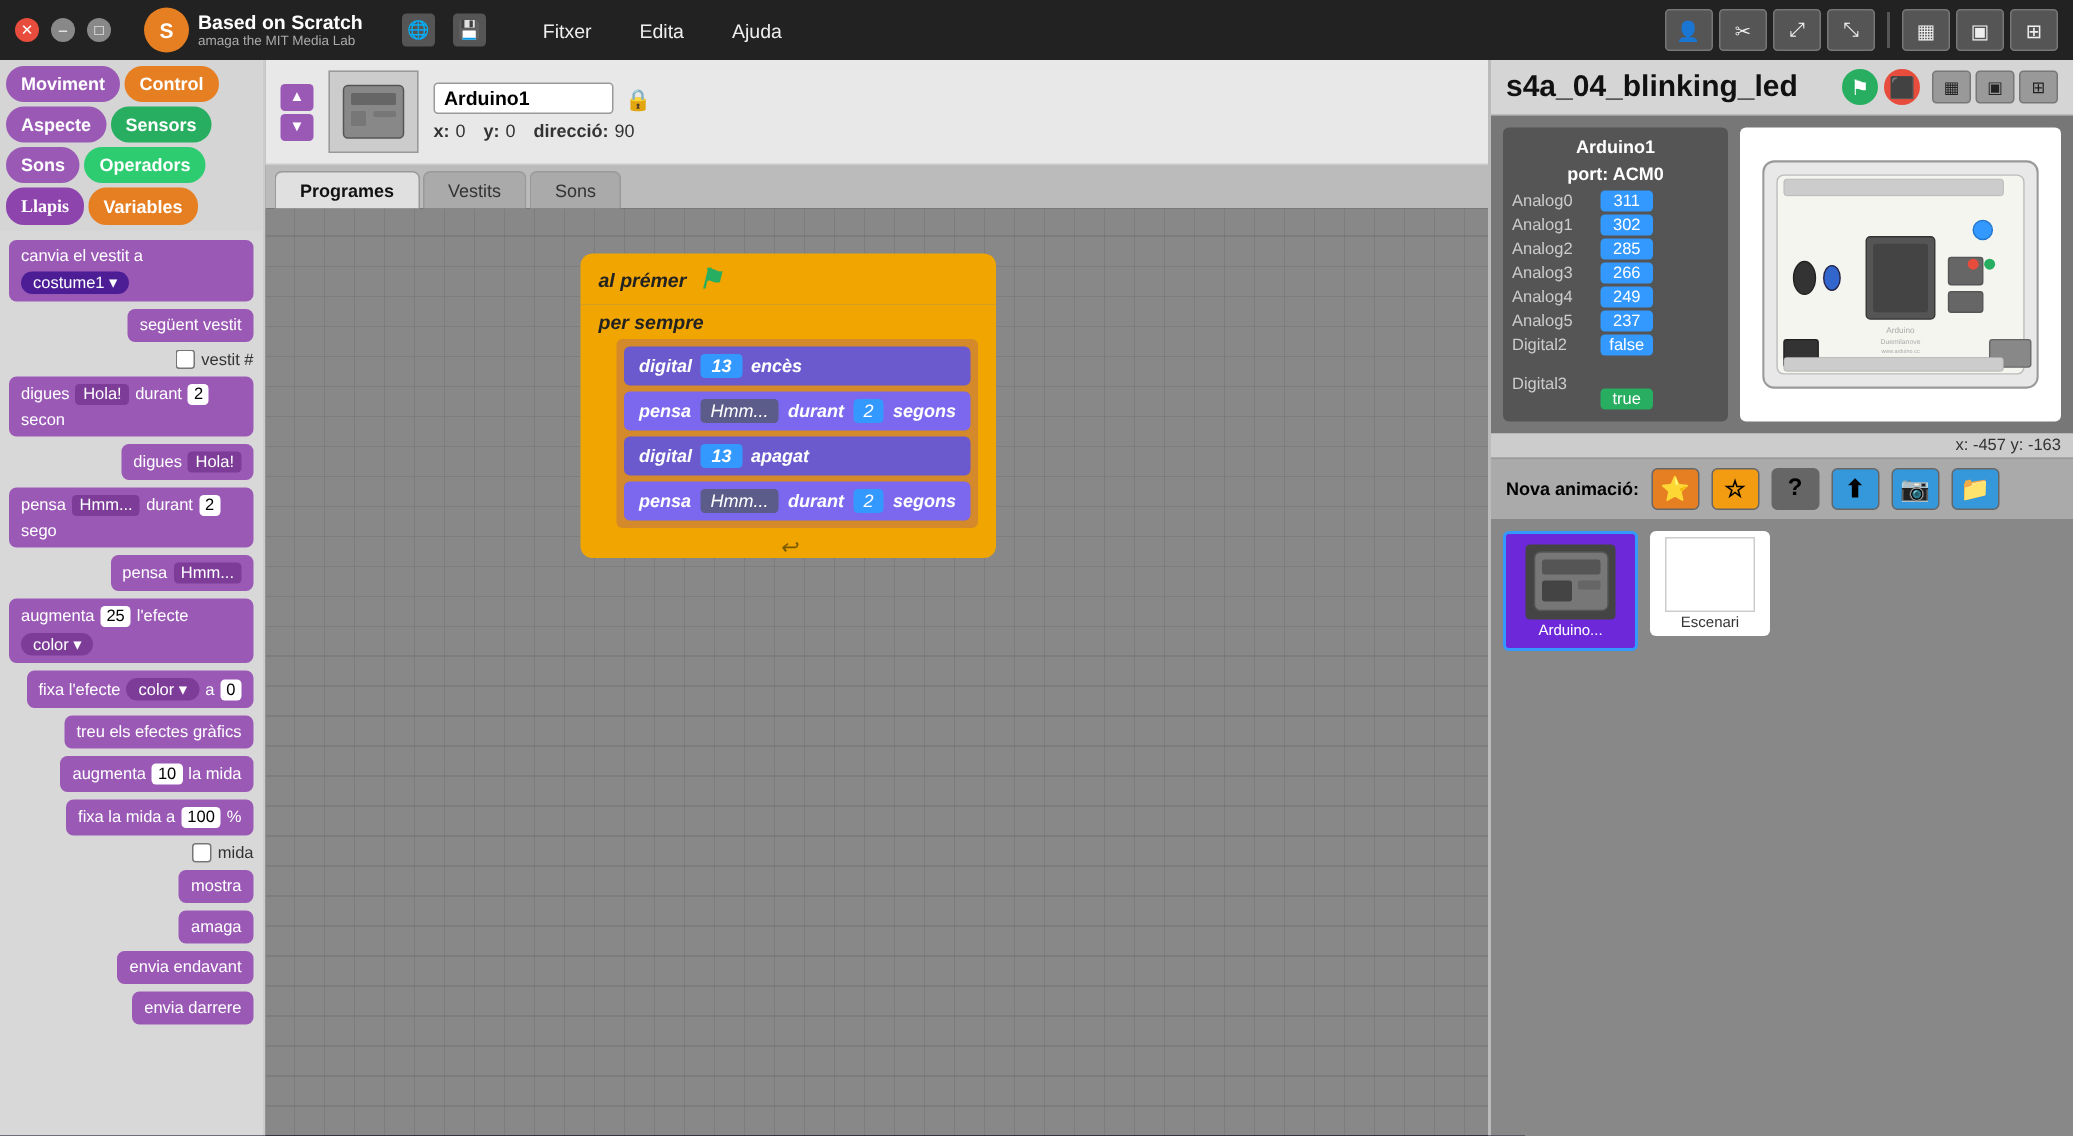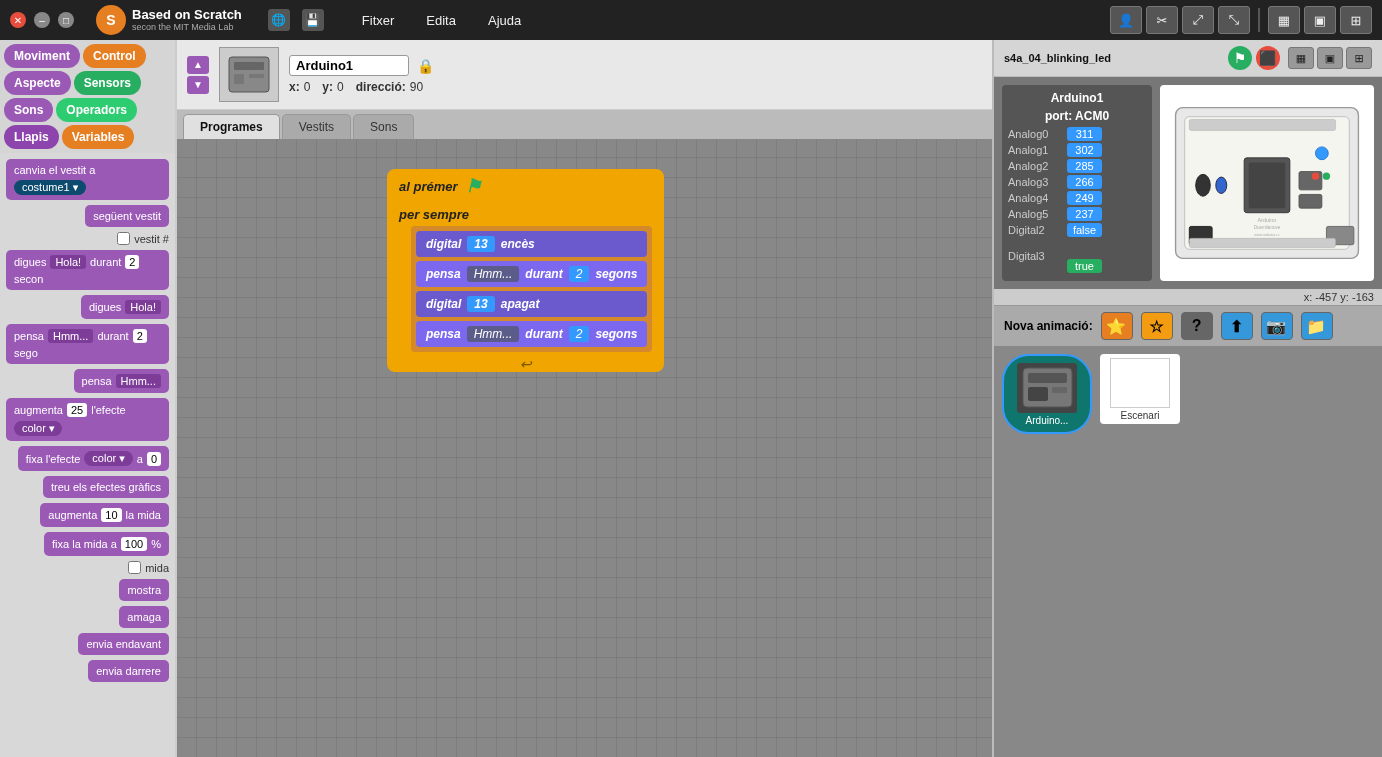--- a/index.html
+++ b/index.html
@@ -31,21 +31,21 @@
     
     #left-panel { width: 177px; background: #e0e0e0; display: flex; flex-direction: column; border-right: 2px solid #ccc; }
     #categories { display: flex; flex-wrap: wrap; padding: 4px; gap: 3px; background: #d5d5d5; }
     .cat-btn { padding: 5px 10px; border-radius: 12px; border: none; cursor: pointer; font-size: 12px; font-weight: bold; color: white; }
     .cat-btn.moviment { background: #9b59b6; }
     .cat-btn.control { background: #e67e22; }
     .cat-btn.aspecte { background: #9b59b6; }
     .cat-btn.sensors { background: #27ae60; }
     .cat-btn.sons { background: #9b59b6; }
     .cat-btn.operadors { background: #2ecc71; }
-    .cat-btn.llapis { background: #8e44ad; }
+    .cat-btn.llapis { background: #8e44ad; font-family: Liberation Serif, serif; }
     .cat-btn.variables { background: #e67e22; }
 
     #blocks-panel { flex: 1; overflow-y: auto; padding: 6px; display: flex; flex-direction: column; gap: 5px; background: #d8d8d8; align-items: flex-end; }
     .block { border-radius: 5px; padding: 5px 8px; color: white; font-size: 11px; cursor: grab; display: flex; align-items: center; gap: 4px; flex-wrap: wrap; }
     .block.purple { background: #9b59b6; }
     .checkbox-block { display: flex; align-items: center; gap: 4px; color: #333; font-size: 11px; }
 
     
     #center { flex: 1; display: flex; flex-direction: column; min-width: 0; }
     #sprite-header { height: 70px; background: #e8e8e8; border-bottom: 1px solid #ccc; display: flex; align-items: center; padding: 0 10px; gap: 10px; }
@@ -65,21 +65,21 @@
 
     #canvas-area { flex: 1; background: #888; position: relative; overflow: hidden; }
     #canvas-area .grid-bg { position: absolute; inset: 0; background-image: repeating-linear-gradient(0deg, transparent, transparent 19px, rgba(0,0,0,0.08) 19px, rgba(0,0,0,0.08) 20px), repeating-linear-gradient(90deg, transparent, transparent 19px, rgba(0,0,0,0.08) 19px, rgba(0,0,0,0.08) 20px); }
 
     
     #code-block-container { position: absolute; left: 210px; top: 30px; font-style: italic; }
 
     
     #right-panel { width: 390px; background: #d0d0d0; display: flex; flex-direction: column; border-left: 2px solid #bbb; }
     #stage-header { display: flex; align-items: center; padding: 6px 10px; background: #d5d5d5; border-bottom: 1px solid #bbb; gap: 8px; }
-    #stage-title { font-size: 11px; font-weight: bold; color: #111; flex: 1; }
+    #stage-title { font-size: 20px; font-weight: bold; color: #111; flex: 1; }
     .stage-btn { width: 24px; height: 24px; border-radius: 50%; border: none; cursor: pointer; display: flex; align-items: center; justify-content: center; font-size: 14px; }
     .stage-btn.green { background: #27ae60; color: white; }
     .stage-btn.red { background: #e74c3c; color: white; }
     .stage-view-icons { display: flex; gap: 3px; margin-left: auto; }
     .stage-view-btn { width: 26px; height: 22px; background: #999; border: 1px solid #777; border-radius: 3px; cursor: pointer; display: flex; align-items: center; justify-content: center; font-size: 11px; color: #222; }
 
     #arduino-panel { background: #777; padding: 8px; display: flex; gap: 8px; }
     #arduino-data { background: #555; border-radius: 4px; padding: 6px; min-width: 150px; }
     #arduino-data .ard-title { color: white; font-size: 12px; font-weight: bold; text-align: center; margin-bottom: 4px; }
     .ard-row { display: flex; align-items: center; gap: 4px; margin-bottom: 2px; }
@@ -93,21 +93,21 @@
     #stage-coords { text-align: right; padding: 2px 8px; font-size: 11px; color: #333; background: #ccc; }
 
     #new-animation { display: flex; align-items: center; padding: 6px 10px; background: #aaa; border-top: 1px solid #999; gap: 8px; font-size: 12px; font-weight: bold; }
     .anim-btn { width: 32px; height: 28px; background: #888; border: 1px solid #666; border-radius: 4px; display: flex; align-items: center; justify-content: center; cursor: pointer; font-size: 16px; }
     .anim-btn.orange { background: #e67e22; }
     .anim-btn.yellow { background: #f39c12; }
     .anim-btn.blue { background: #3498db; }
 
     #sprites-area { flex: 1; background: #888; padding: 8px; display: flex; gap: 8px; flex-wrap: wrap; align-content: flex-start; }
     .sprite-thumb { width: 90px; height: 80px; background: #666; border-radius: 4px; display: flex; flex-direction: column; align-items: center; justify-content: center; cursor: pointer; border: 2px solid transparent; }
-    .sprite-thumb.selected { border-color: #3399ff; background: #0f766e; border-radius: 27px; }
+    .sprite-thumb.selected { border-color: #3399ff; background: #6d28d9; }
     .sprite-thumb .thumb-img { width: 60px; height: 50px; background: #444; border-radius: 3px; display: flex; align-items: center; justify-content: center; }
     .sprite-thumb .thumb-label { color: white; font-size: 10px; margin-top: 2px; text-align: center; }
     .stage-thumb { width: 80px; height: 70px; background: white; border-radius: 4px; display: flex; flex-direction: column; align-items: center; justify-content: center; cursor: pointer; border: 2px solid transparent; }
     .stage-thumb .thumb-label { color: #333; font-size: 10px; margin-top: 2px; }
 
     
     ::-webkit-scrollbar { width: 6px; } ::-webkit-scrollbar-track { background: #bbb; } ::-webkit-scrollbar-thumb { background: #888; border-radius: 3px; }
   </style>
 </head>
 <body>
@@ -115,21 +115,21 @@
 <div id="titlebar">
   <div class="win-controls">
     <div class="win-btn close">✕</div>
     <div class="win-btn minimize">–</div>
     <div class="win-btn maximize">□</div>
   </div>
   <div id="app-logo">
     <div class="logo-circle">S</div>
     <div class="logo-text">
       <div class="main">Based on Scratch</div>
-      <div class="sub">secon the MIT Media Lab</div>
+      <div class="sub">amaga the MIT Media Lab</div>
     </div>
   </div>
   <div style="margin-left:14px; width:22px; height:22px; background:#555; border-radius:3px; display:flex;align-items:center;justify-content:center; cursor:pointer;">🌐</div>
   <div style="width:22px; height:22px; background:#555; border-radius:3px; display:flex;align-items:center;justify-content:center; cursor:pointer;">💾</div>
   <div id="menubar">
     <span>Fitxer</span>
     <span>Edita</span>
     <span>Ajuda</span>
   </div>
   <div class="toolbar-icons">
@@ -153,21 +153,21 @@
       <button class="cat-btn aspecte">Aspecte</button>
       <button class="cat-btn sensors">Sensors</button>
       <button class="cat-btn sons">Sons</button>
       <button class="cat-btn operadors">Operadors</button>
       <button class="cat-btn llapis">Llapis</button>
       <button class="cat-btn variables">Variables</button>
     </div>
     <div id="blocks-panel">
       <div class="block purple">
         <span>canvia el vestit a</span>
-        <span style="background:#0c4a6e;border-radius:10px;padding:1px 8px;font-size:11px;">costume1 ▾</span>
+        <span style="background:#4c1d95;border-radius:10px;padding:1px 8px;font-size:11px;">costume1 ▾</span>
       </div>
       <div class="block purple">
         <span>següent vestit</span>
       </div>
       <div class="checkbox-block">
         <input type="checkbox" style=""> 
           <span>vestit #</span>
       </div>
       <div class="block purple">
         <span>digues</span>

